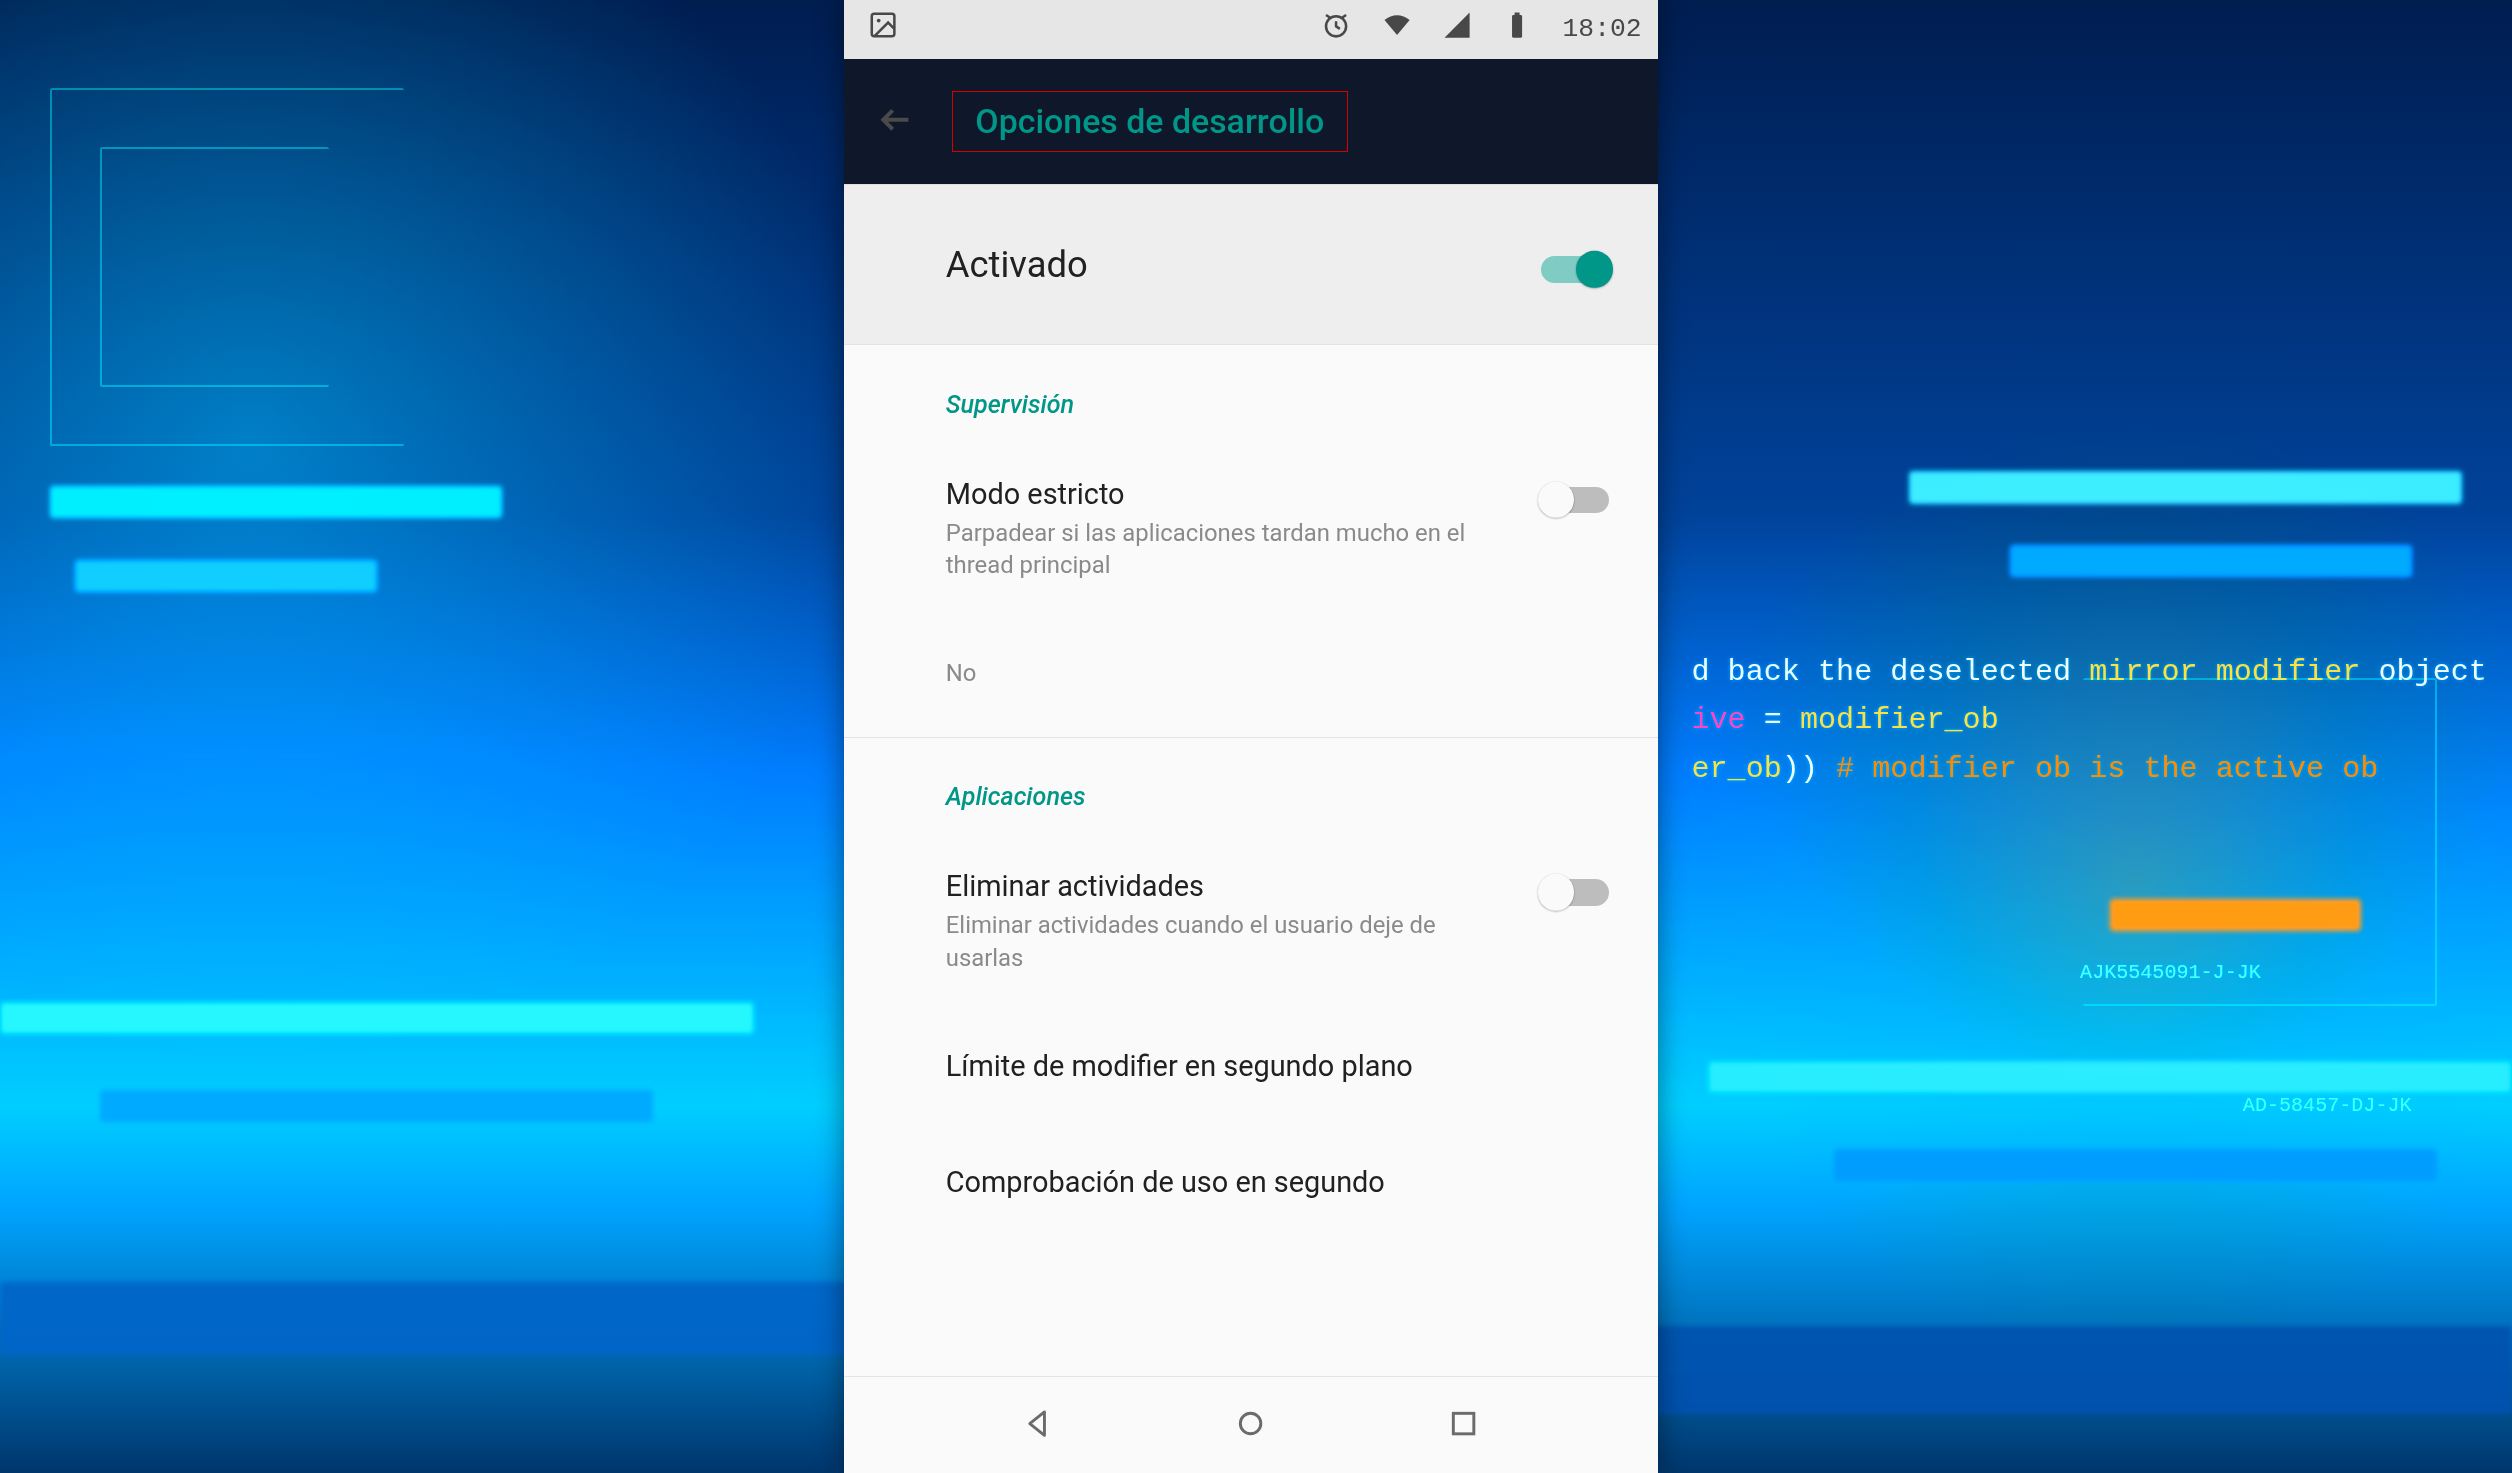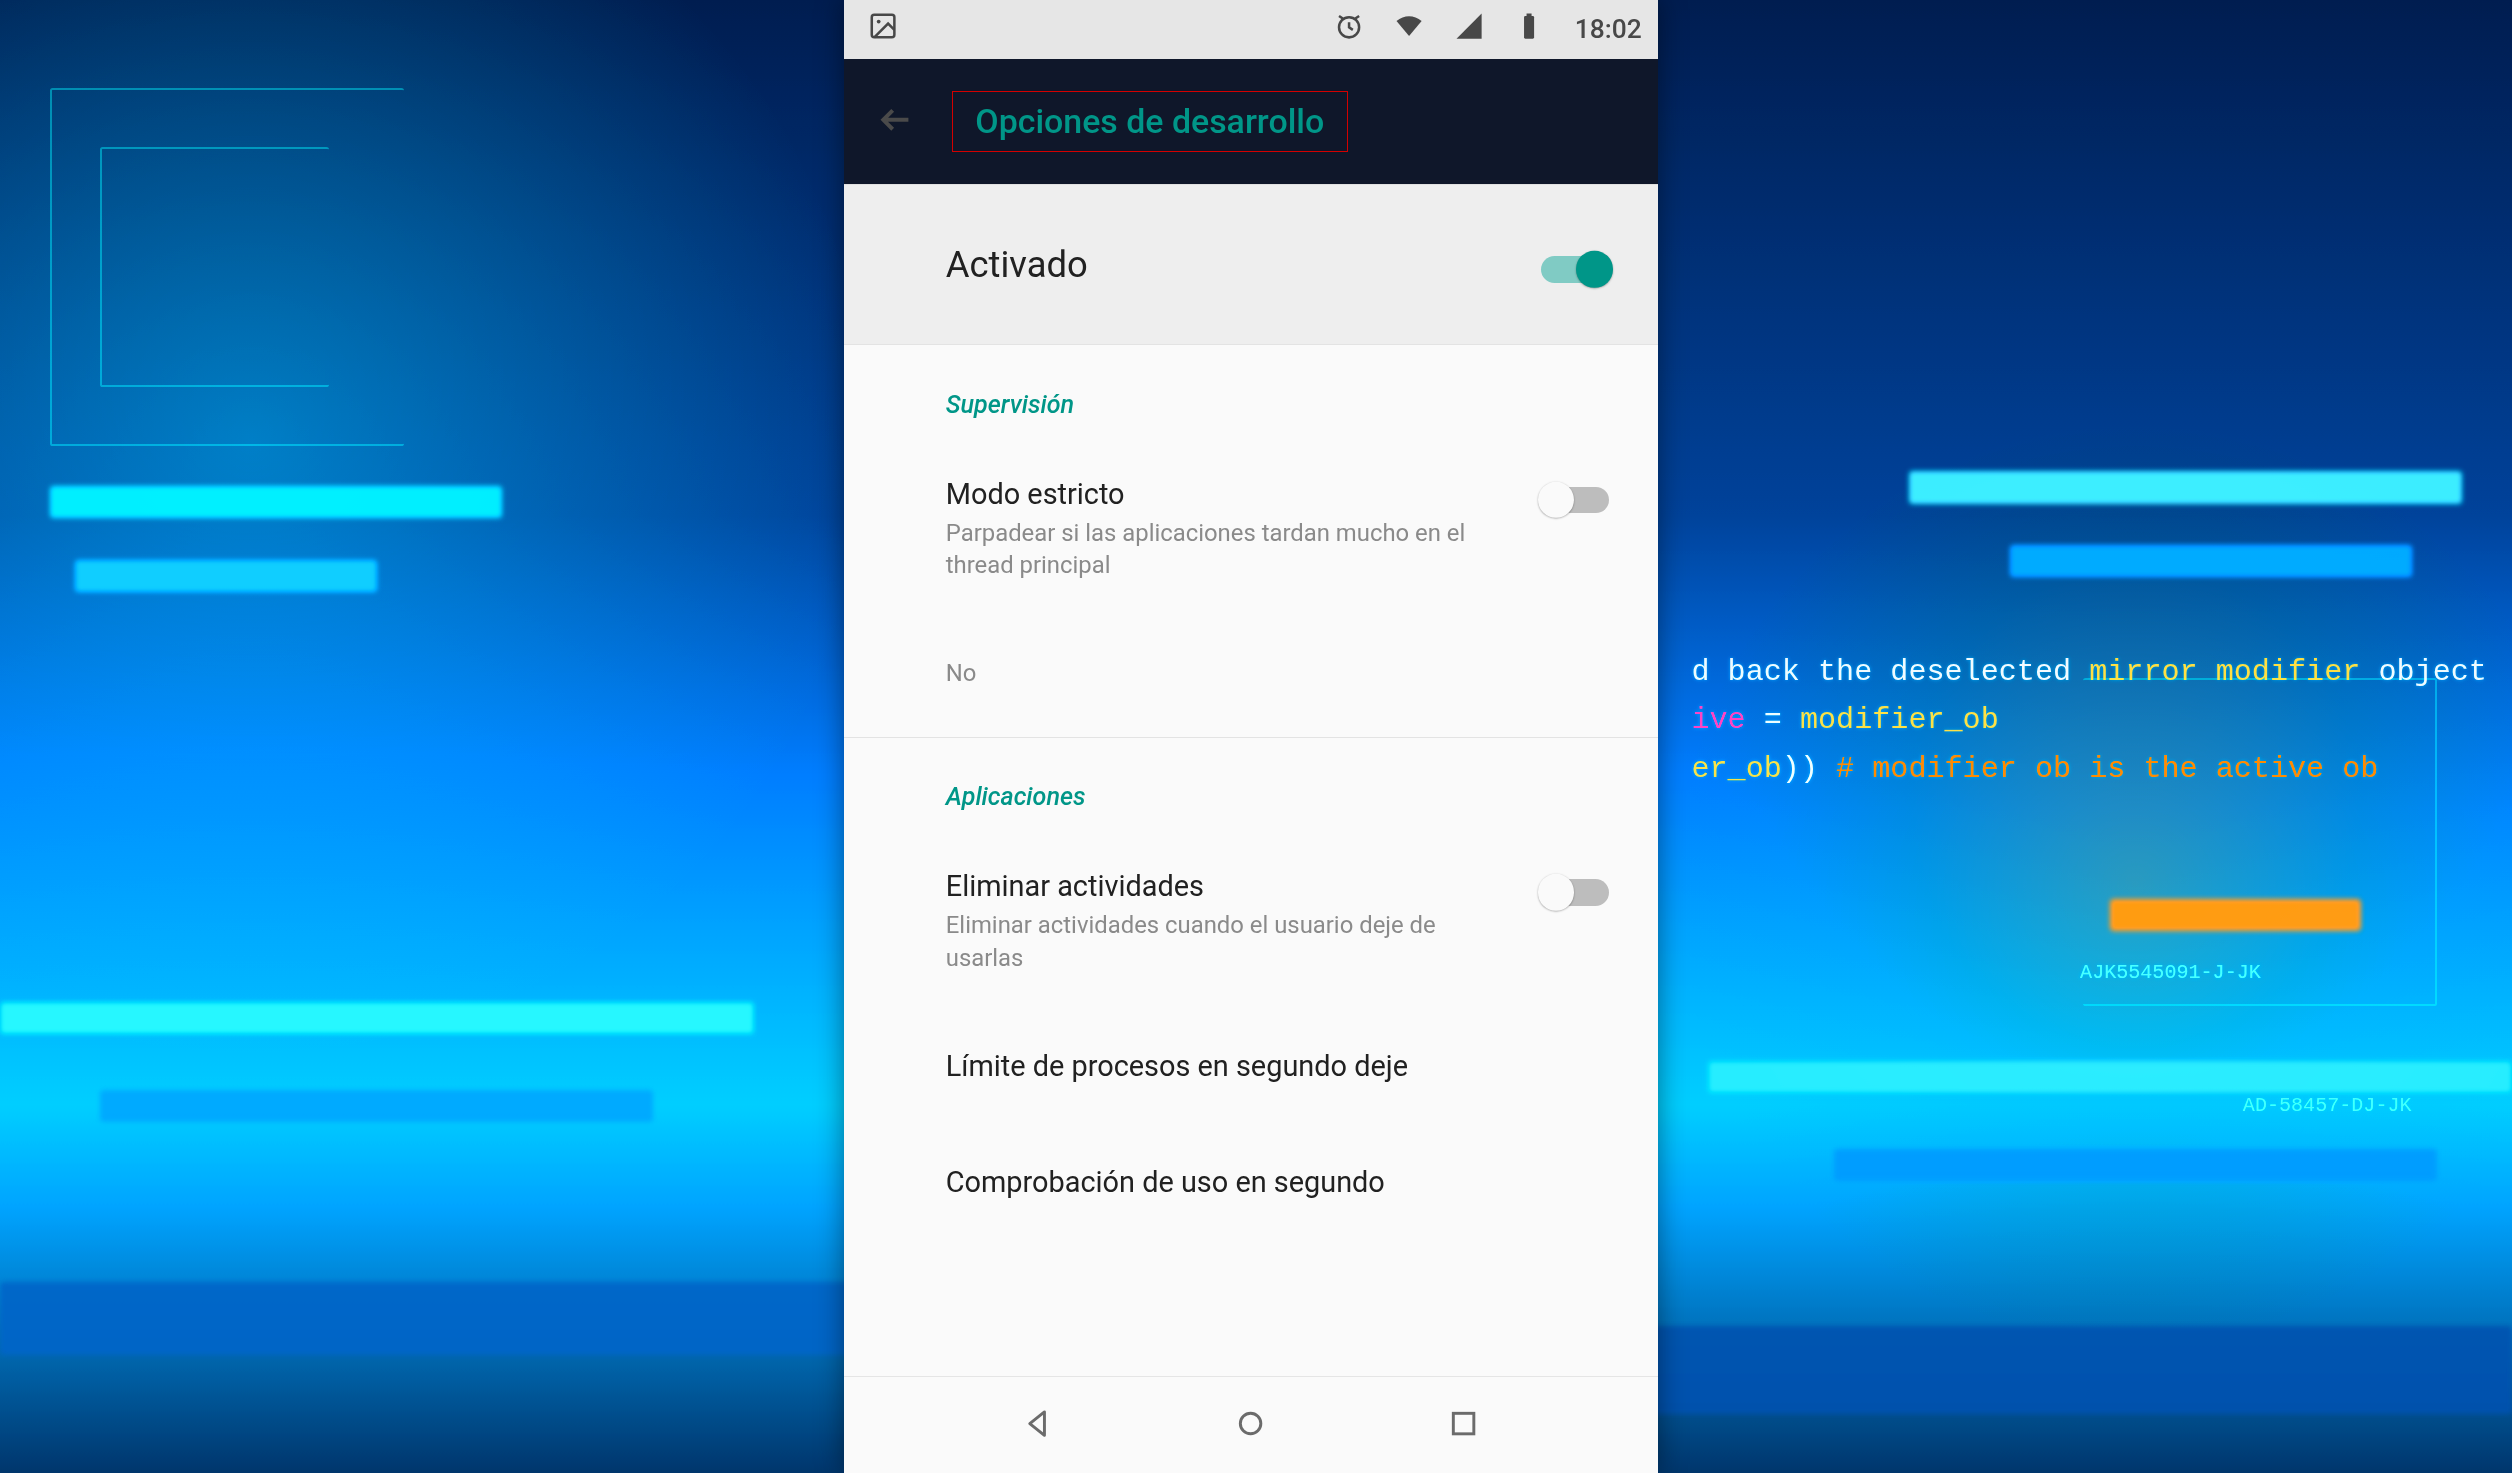--- a/index.html
+++ b/index.html
@@ -63,20 +63,21 @@
     height: 4%;
     background:#e6e6e6;
     display:flex;
     align-items:center;
     justify-content:flex-end;
     padding:0 2%;
     gap:1.2vw;
     color:#484848;
     font-size:1.05vw;
     position:relative;
+    font-family:Liberation Mono, monospace;
   }
   .statusbar .left-icon {
     position:absolute;
     left:3%;
     top:50%;
     transform:translateY(-50%);
   }
   .statusbar svg { width:1.2vw; height:1.2vw; fill:#484848; }
   .statusbar .clock { font-weight:500; }
 
@@ -292,21 +293,21 @@
         <div class="primary">Eliminar actividades</div>
         <div class="secondary">Eliminar actividades cuando el usuario deje de usarlas</div>
       </div>
       <span class="switch off">
           <span class="knob"></span>
         </span>
     </div>
 
     <div class="item">
       <div class="txt">
-        <div class="primary">Límite de procesos en segundo deje</div>
+        <div class="primary">Límite de modifier en segundo plano</div>
       </div>
     </div>
 
     <div class="item" style="padding-bottom:0;">
       <div class="txt">
         <div class="primary">Comprobación de uso en segundo</div>
       </div>
     </div>
 
   </div>

